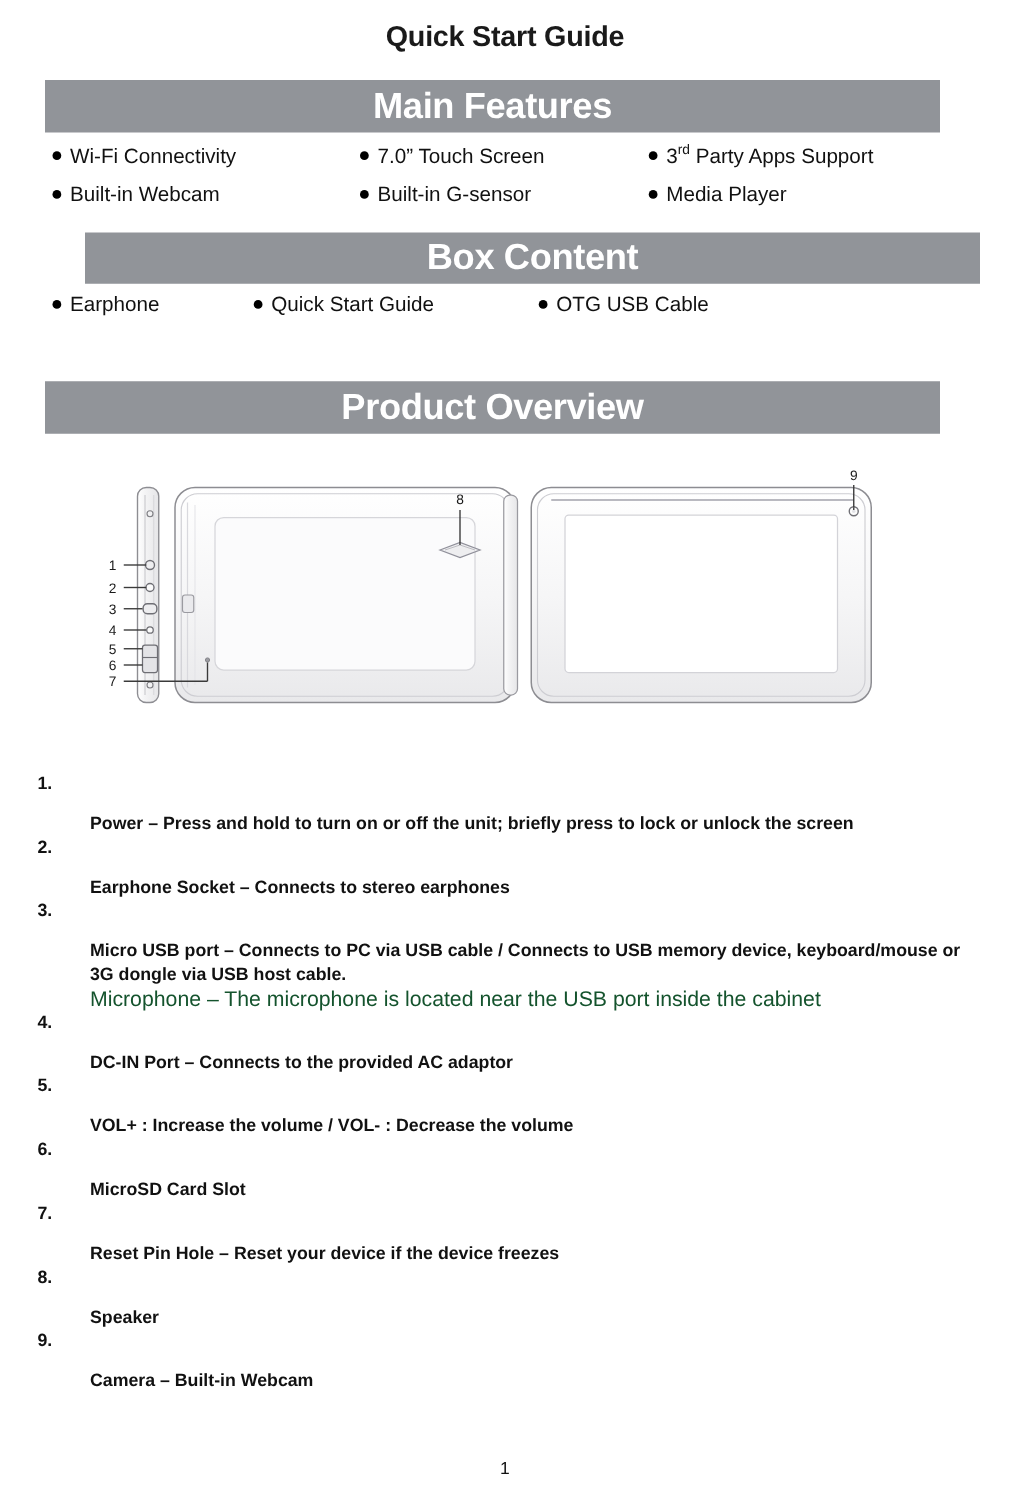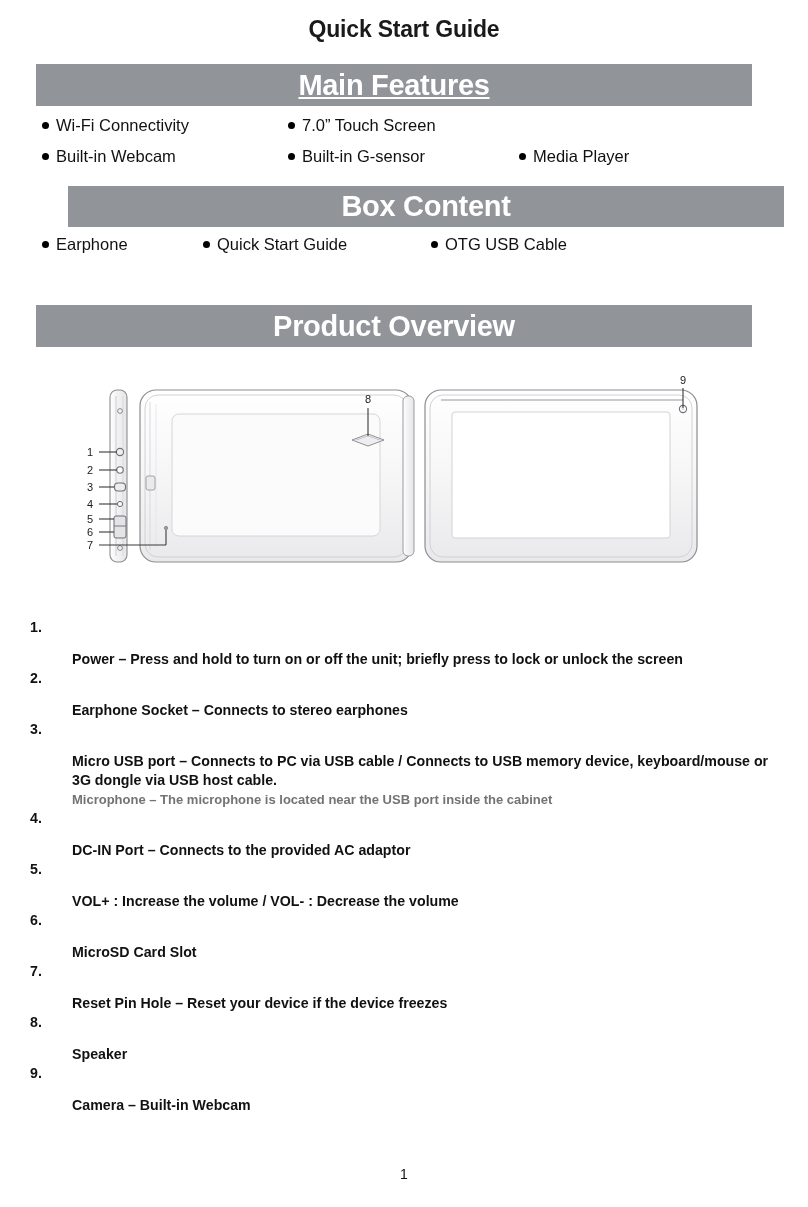--- a/index.html
+++ b/index.html
@@ -44,21 +44,21 @@
     color: #ffffff;
     font-size: 29px;
     font-weight: bold;
     text-align: center;
     line-height: 1;
     display: flex;
     align-items: center;
     justify-content: center;
     letter-spacing: -0.3px;
   }
-  #bar-main-features { top: 64px; height: 42px; text-decoration: underline; }
+  #bar-main-features { top: 64px; height: 42px; }
   #bar-box-content   { top: 186px; height: 41px; margin-left: 32px; }
   #bar-product-overview { top: 305px; height: 42px; }
 
   
   .bullet-grid {
     position: absolute;
     left: 36px;
     width: 740px;
   }
   #features-grid { top: 114px; }
@@ -135,23 +135,23 @@
     width: 42px;
     flex: 0 0 42px;
     font-weight: bold;
   }
   .list-text {
     flex: 1 1 auto;
     margin-top: 32px;
   }
   .list-sub {
     margin-left: 42px;
-    font-size: 13px;
-    font-weight: bold;
-    color: #737373;
+    font-size: 17px;
+    font-weight: normal;
+    color: #14532d;
     line-height: 19px;
   }
   .tight { margin-bottom: 0; }
 
   
   #page-number {
     position: absolute;
     left: 0;
     top: 1166px;
     width: 808px;
@@ -169,20 +169,23 @@
 
   <div class="section-bar" id="bar-main-features">Main Features</div>
 
   <div class="bullet-grid" id="features-grid">
     <div class="bullet-row">
       <div class="bullet-item col0">
         <span class="dot"></span><span>Wi-Fi Connectivity</span>
       </div>
       <div class="bullet-item col1">
         <span class="dot"></span><span>7.0” Touch Screen</span>
+      </div>
+      <div class="bullet-item col2">
+        <span class="dot"></span><span>3</span><span class="sup">rd</span><span> Party Apps Support</span>
       </div>
     </div>
     <div class="bullet-row">
       <div class="bullet-item col0">
         <span class="dot"></span><span>Built-in Webcam</span>
       </div>
       <div class="bullet-item col1">
         <span class="dot"></span><span>Built-in G-sensor</span>
       </div>
       <div class="bullet-item col2">

